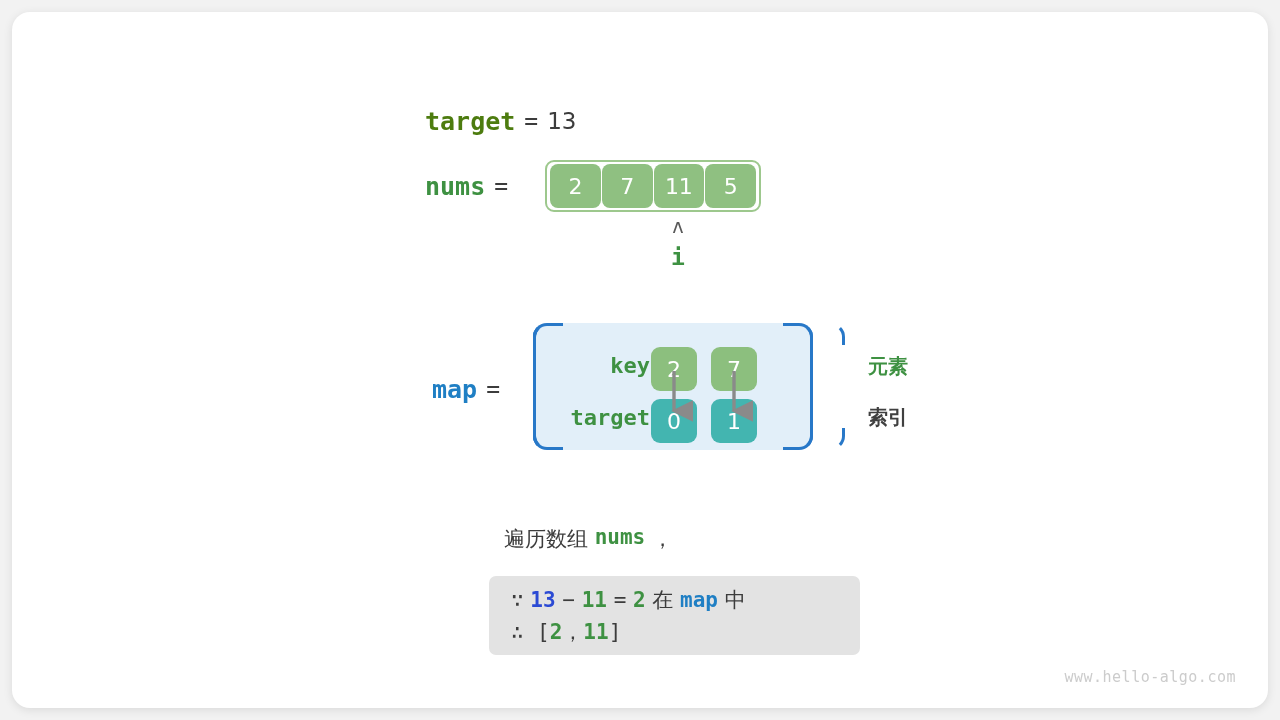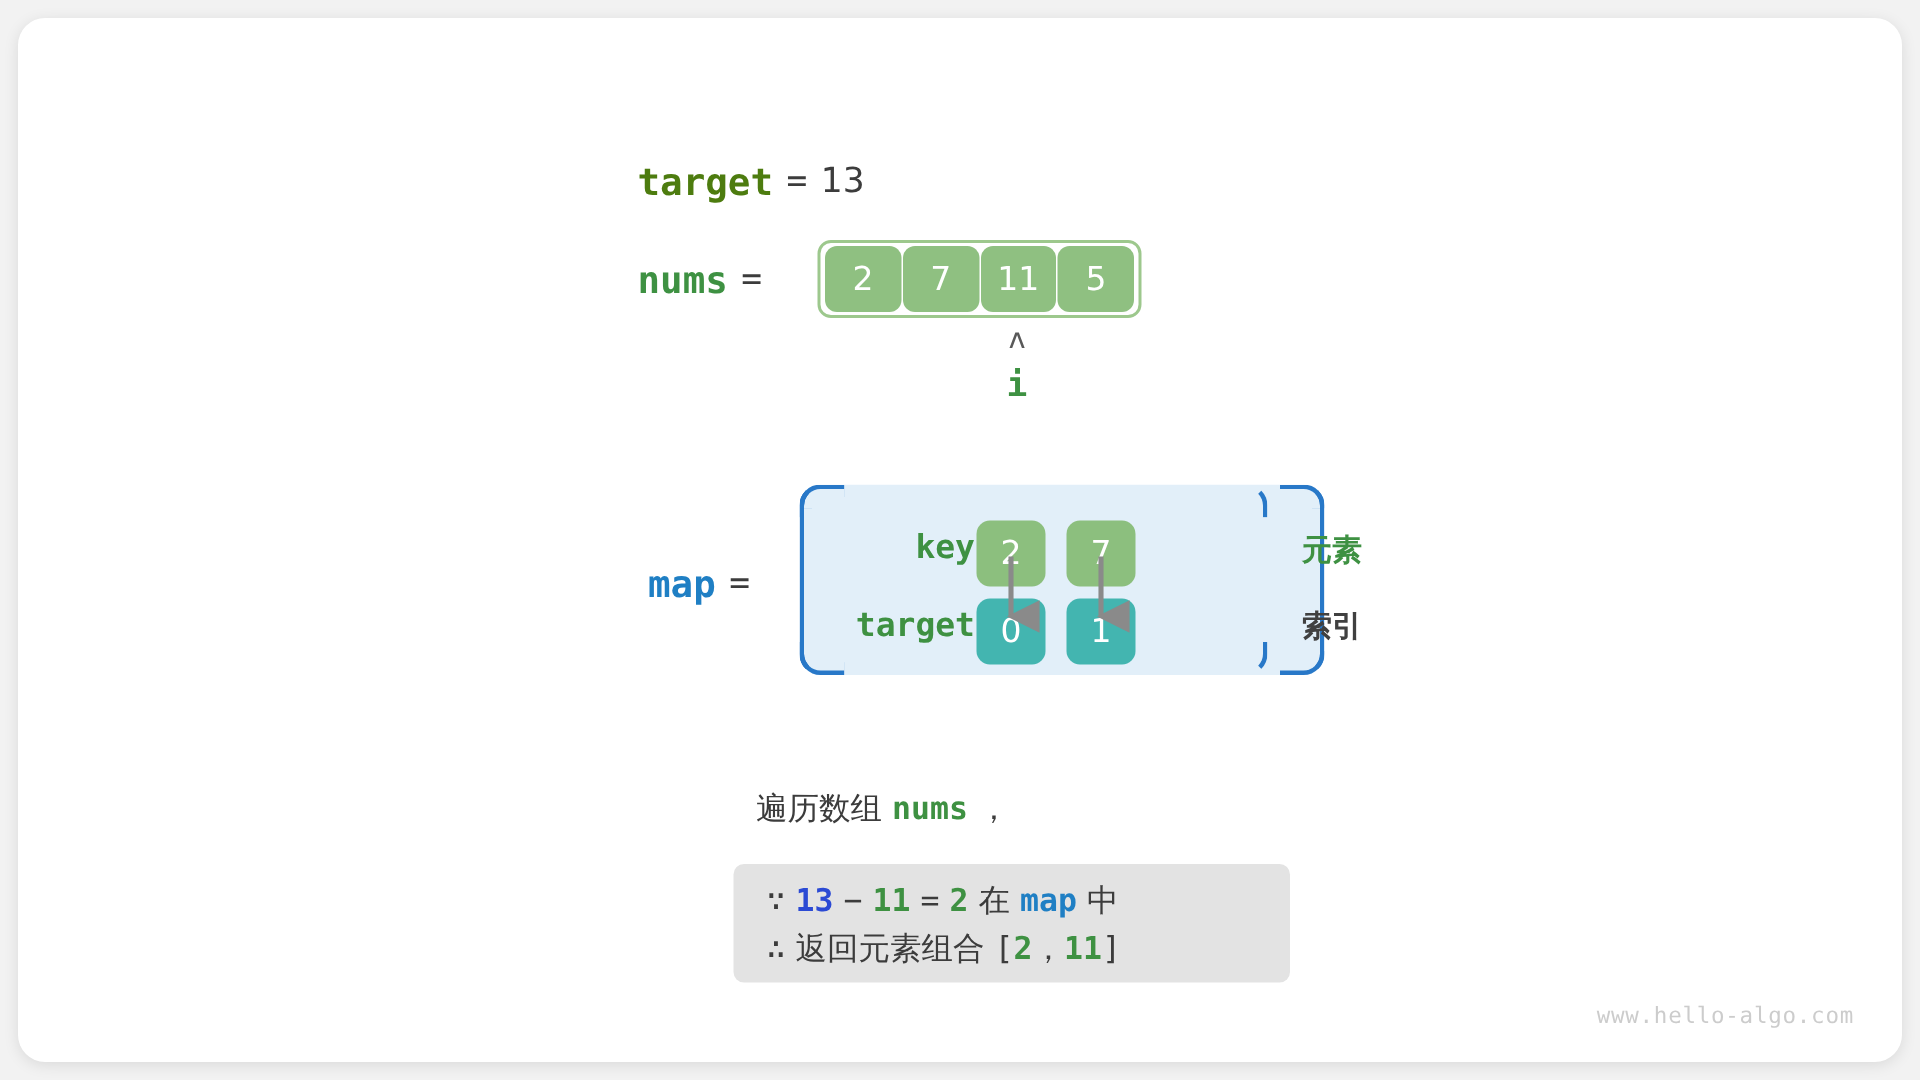--- a/index.html
+++ b/index.html
@@ -143,21 +143,21 @@
     font-family: "DejaVu Sans Mono", monospace;
     font-weight: bold;
     font-size: 25px;
     color: #1f7fc4;
   }
 
   .map-box {
     position: absolute;
     left: 521px;
     top: 311px;
-    width: 350px;
+    width: 280px;
     height: 127px;
     background: #e2eff9;
     border: 3px solid #2878c8;
     border-top-color: transparent;
     border-bottom-color: transparent;
     border-radius: 14px;
     box-sizing: border-box;
   }
   .map-box::before,
   .map-box::after {
@@ -240,21 +240,21 @@
   
   .caption-line {
     position: absolute;
     left: 492px;
     top: 513px;
     font-family: "DejaVu Sans", sans-serif;
     font-size: 21px;
     color: #3c3c3c;
     white-space: pre;
     display: flex;
-    align-items: center;
+    align-items: flex-start;
   }
   .cap-mono-green {
     font-family: "DejaVu Sans Mono", monospace;
     font-weight: bold;
     font-size: 21px;
     color: #3e9142;
   }
 
   .note-box {
     position: absolute;
@@ -374,21 +374,20 @@
         <span>&nbsp;</span>
         <span>在</span>
         <span>&nbsp;</span>
         <span class="n-lblue">map</span>
         <span>&nbsp;</span>
         <span>中</span>
       </div>
       <div class="note-line">
         <span class="n-gray">∴</span>
         <span>&nbsp;</span>
-        <span>返回元素组合</span>
         <span>&nbsp;</span>
         <span class="n-gray">[</span>
         <span class="n-green">2</span>
         <span>，</span>
         <span class="n-green">11</span>
         <span class="n-gray">]</span>
       </div>
     </div>
 
     <div class="watermark">www.hello-algo.com</div>

